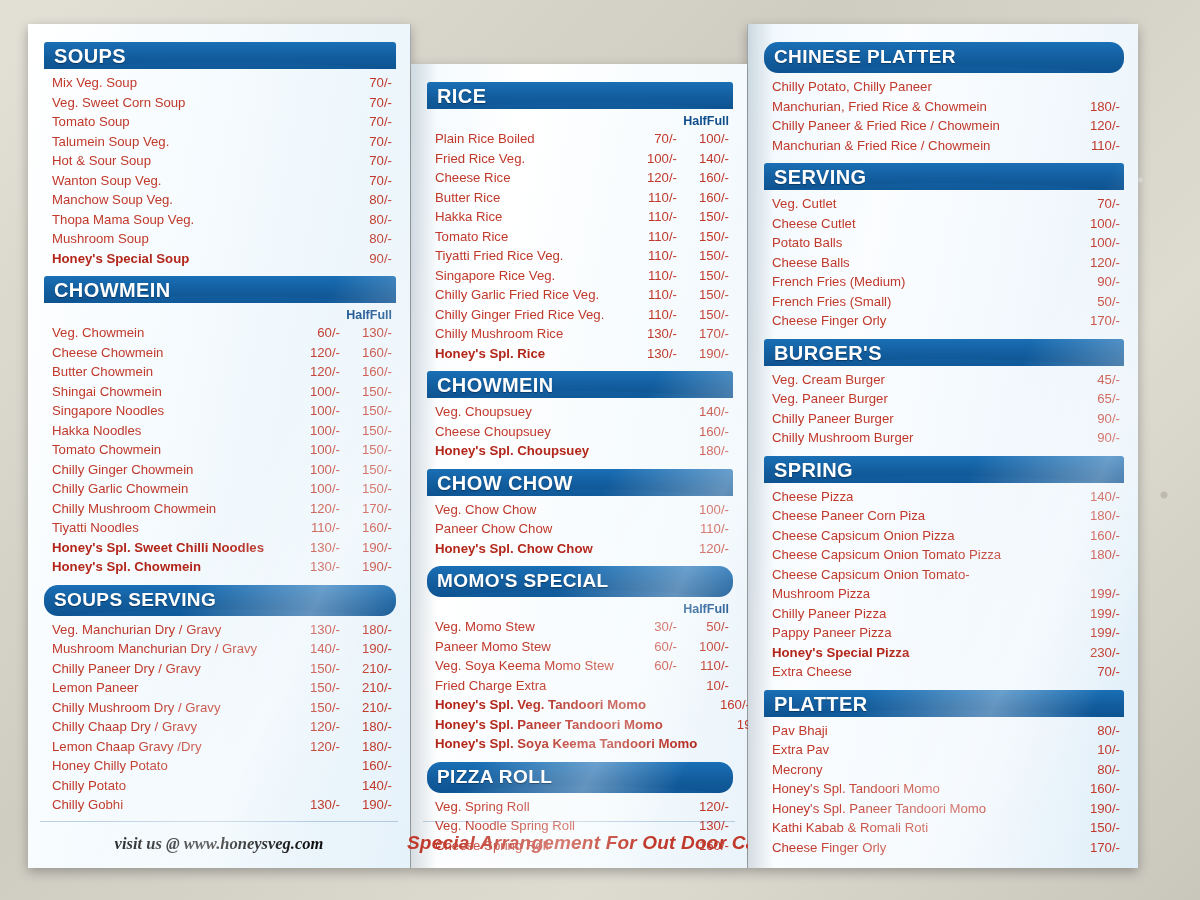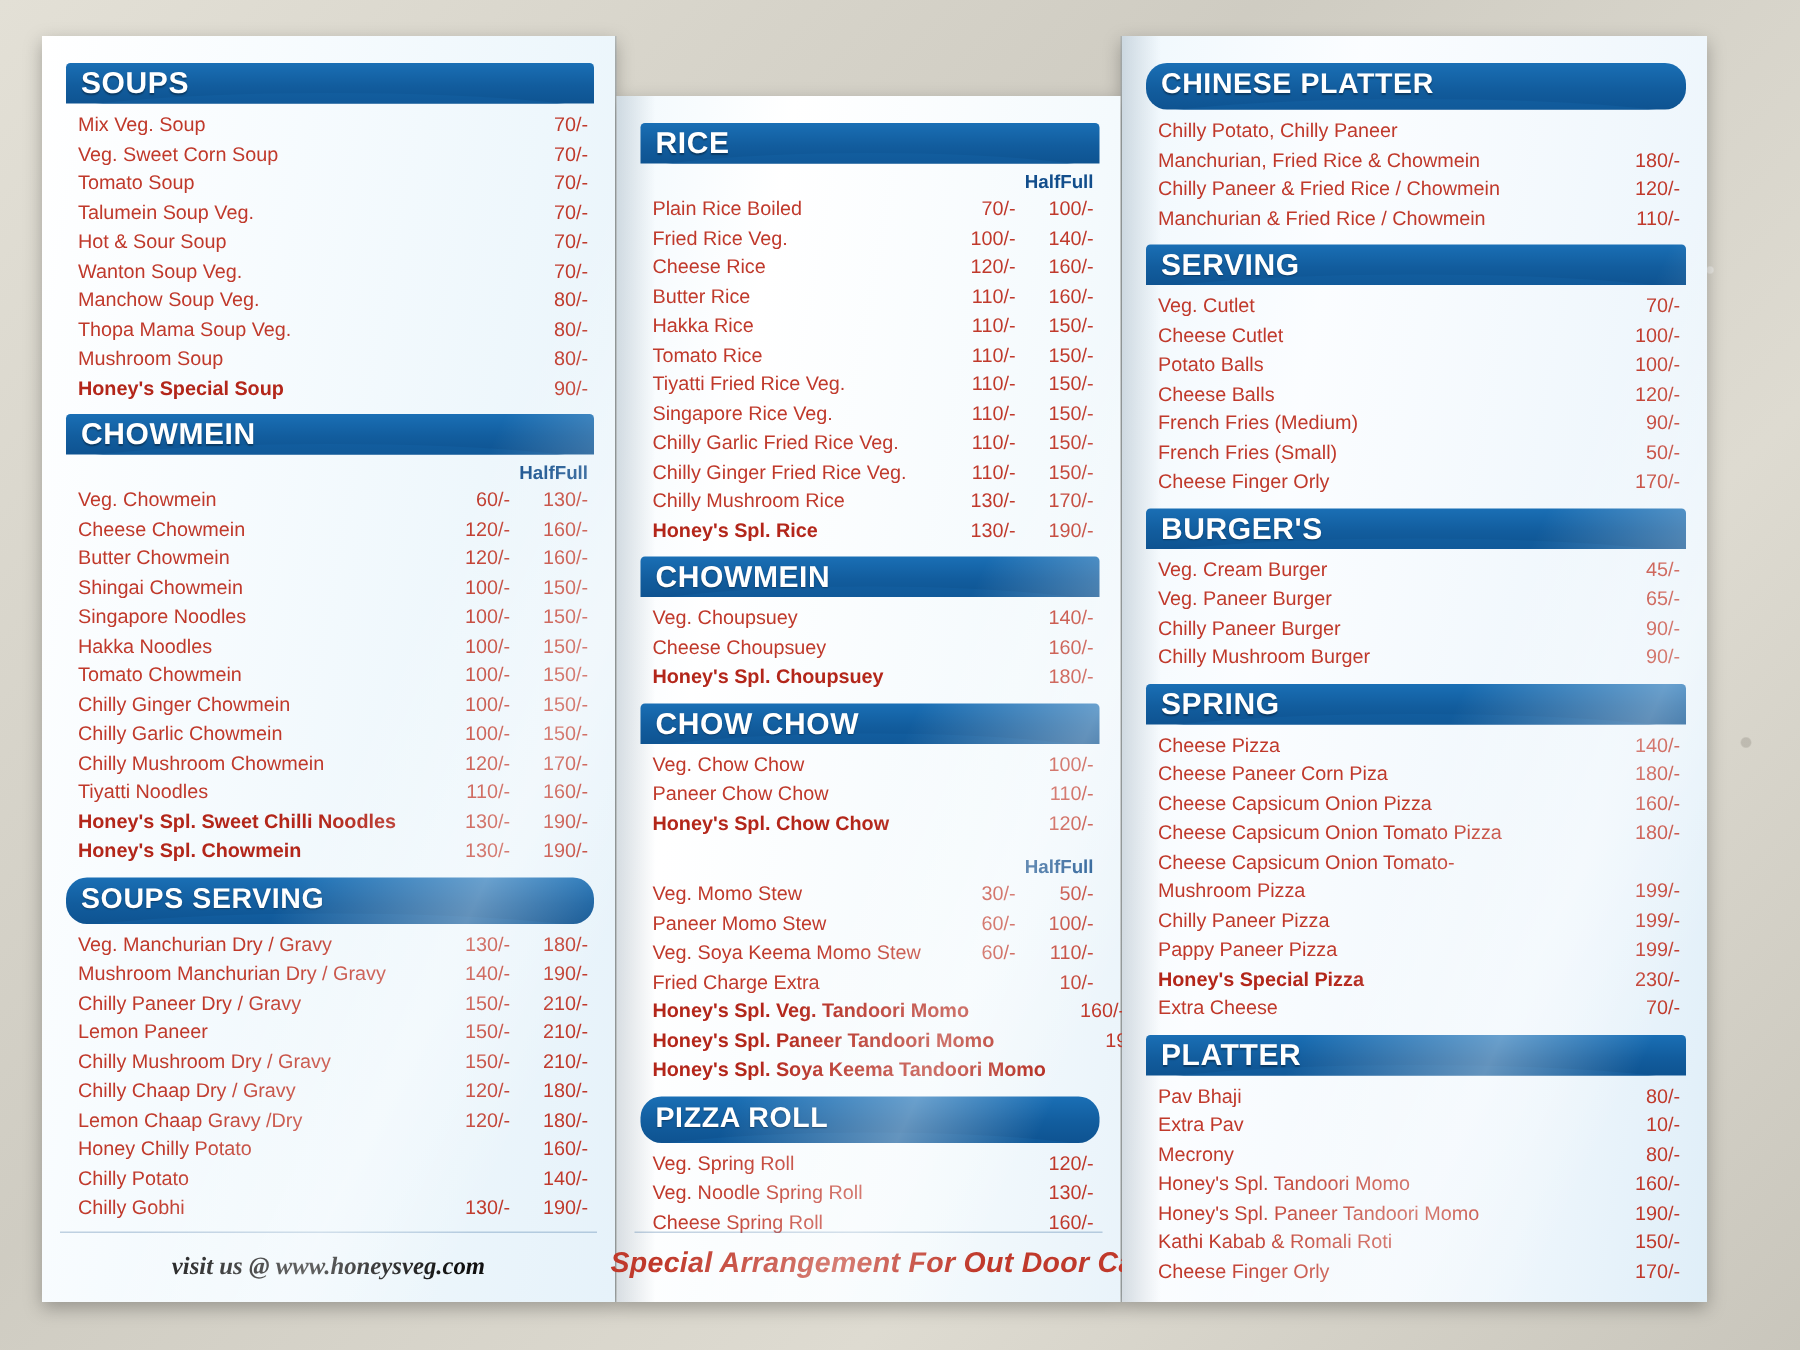--- a/index.html
+++ b/index.html
@@ -468,20 +468,23 @@
               <div class="p2">110/-</div>
             </div>
             <div class="row bold">
               <div class="nm">Honey's Spl. Chow Chow</div>
               <div class="sp"></div>
               <div class="p2">120/-</div>
             </div>
           </div>
         </div>
         <div class="sec sec-big">
+          <div class="sec-bar">
+            <div class="sec-title">MOMO'S SPECIAL</div>
+          </div>
           <div class="items">
             <div class="hdr-hf">
               <div class="sp"></div>
               <span>Half</span>
               <span>Full</span>
             </div>
             <div class="row">
               <div class="nm">Veg. Momo Stew</div>
               <div class="sp"></div>
               <div class="p1">30/-</div>

